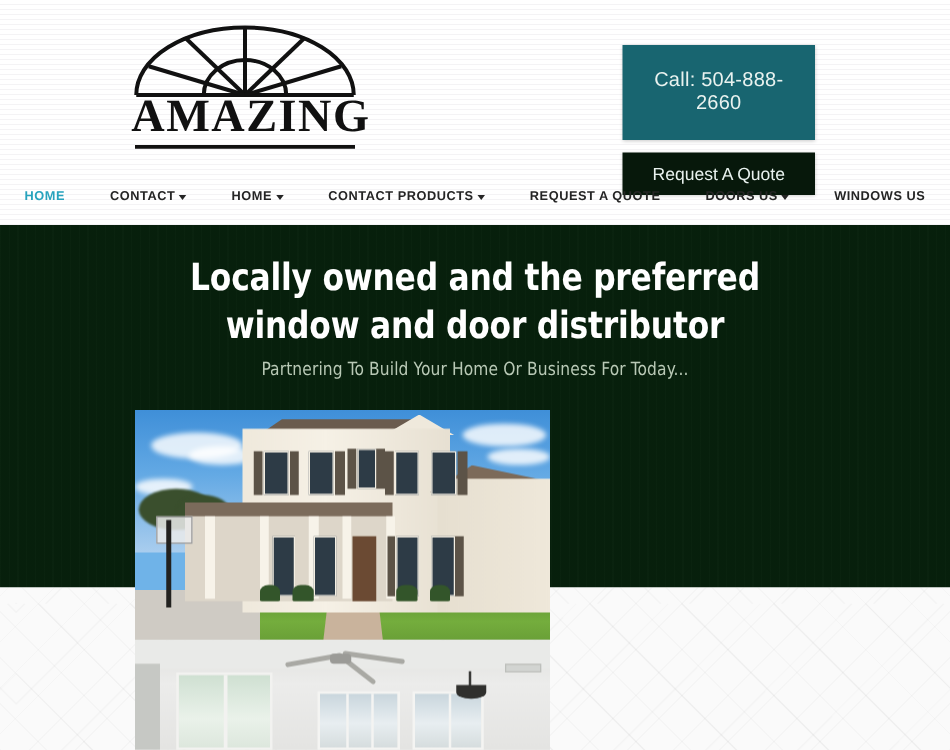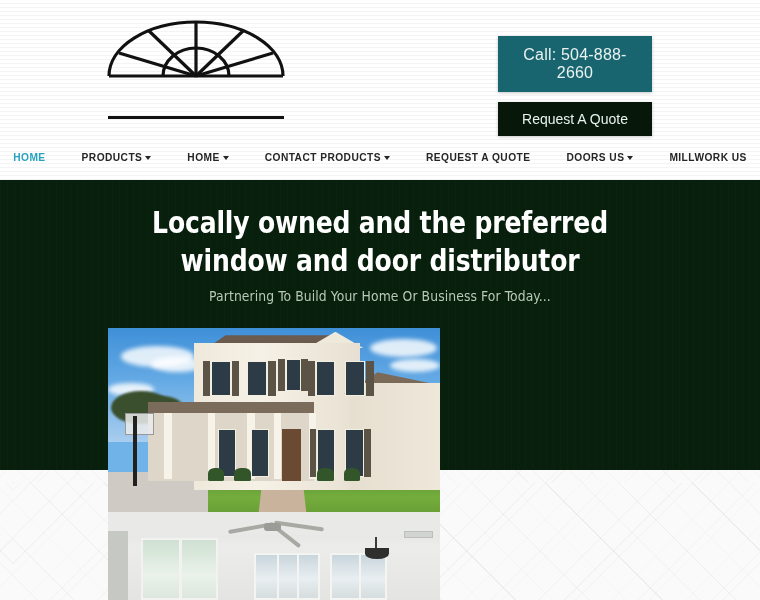--- a/index.html
+++ b/index.html
@@ -93,21 +93,21 @@
     text-align: center;
     color: #e9f2ef;
     font-size: 14.5px;
     cursor: pointer;
     border: none;
     font-family: "Liberation Sans", sans-serif;
     box-shadow: 0 1px 3px rgba(0,0,0,0.22);
   }
   .btn-call {
     background: #186570;
-    padding: 10px 8px;
+    padding: 20px 8px;
     font-size: 16px;
     letter-spacing: 0.2px;
   }
   .btn-quote {
     background: #07180b;
     padding: 9px 8px;
     margin-top: 10px;
     font-size: 14px;
   }
 
@@ -466,53 +466,54 @@
         <path d="M4 56 A87 54 0 0 1 178 56"></path>
         <line x1="4" y1="56" x2="178" y2="56"></line>
         <line x1="91" y1="56" x2="91" y2="2"></line>
         <line x1="91" y1="56" x2="43" y2="10"></line>
         <line x1="91" y1="56" x2="139" y2="10"></line>
         <line x1="91" y1="56" x2="14" y2="33"></line>
         <line x1="91" y1="56" x2="168" y2="33"></line>
         <path d="M58 56 A33 28 0 0 1 124 56"></path>
       </g>
     </svg>
+    <div class="logo-wordmark">AMAZING</div>
     <div class="logo-rule"></div>
   </div>
 
   <div class="hdr-btns">
     <div class="btn btn-call">Call: 504-888-2660</div>
     <div class="btn btn-quote">Request A Quote</div>
   </div>
 
   <nav class="nav" id="nav">
       <div class="nav-item active">
         <span>HOME</span>
       </div>
       <div class="nav-item">
-        <span>PRODUCTS</span>
+        <span>CONTACT</span>
         <span class="caret"></span>
       </div>
       <div class="nav-item">
         <span>HOME</span>
         <span class="caret"></span>
       </div>
       <div class="nav-item">
         <span>CONTACT PRODUCTS</span>
         <span class="caret"></span>
       </div>
       <div class="nav-item">
         <span>REQUEST A QUOTE</span>
       </div>
       <div class="nav-item">
         <span>DOORS US</span>
         <span class="caret"></span>
       </div>
       <div class="nav-item">
-        <span>MILLWORK US</span>
+        <span>WINDOWS US</span>
       </div>
     </nav>
 </div>
 
 <div class="hero">
   <div class="hero-title">
     <div>Locally owned and the preferred</div>
     <div>window and door distributor</div>
   </div>
   <div class="hero-sub">Partnering To Build Your Home Or Business For Today...</div>

